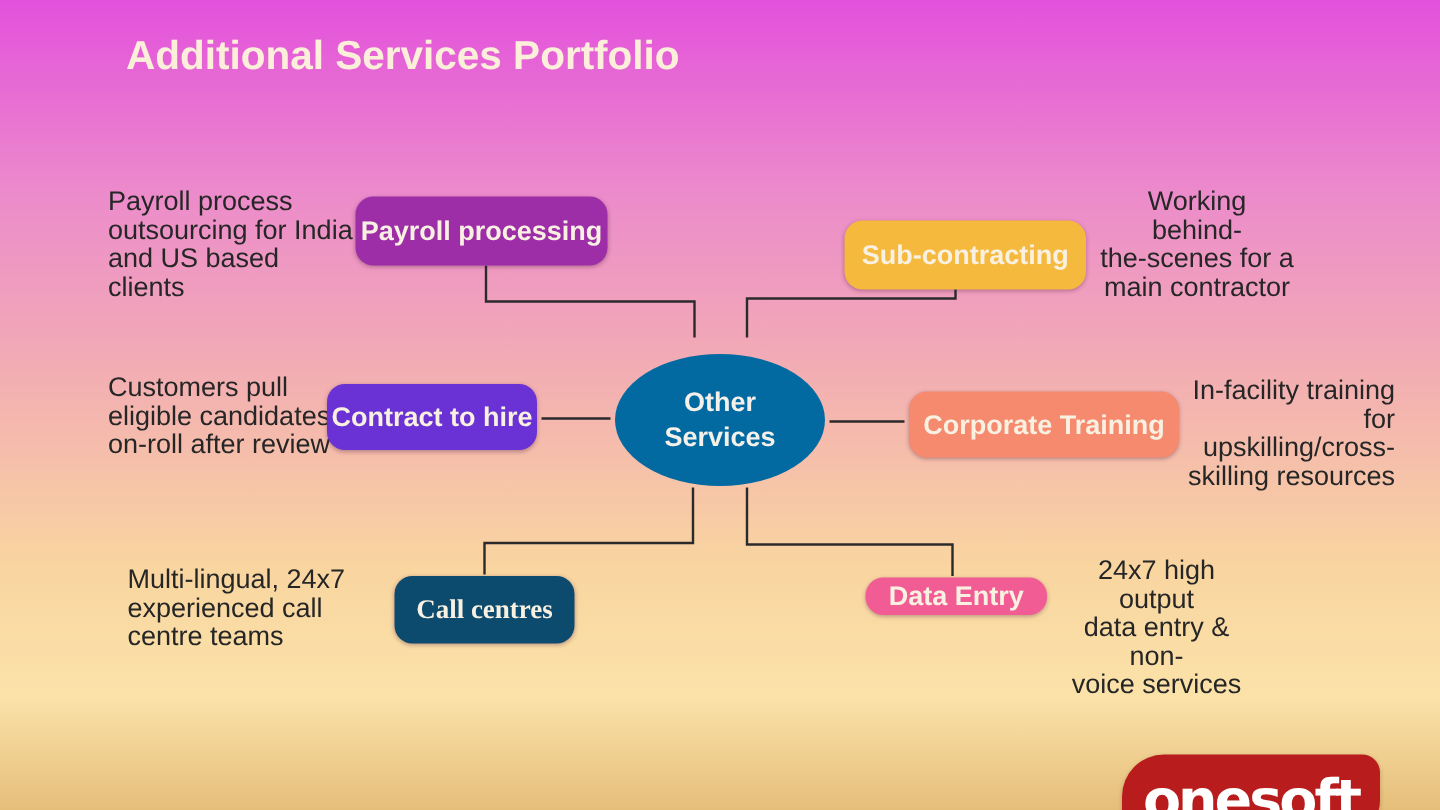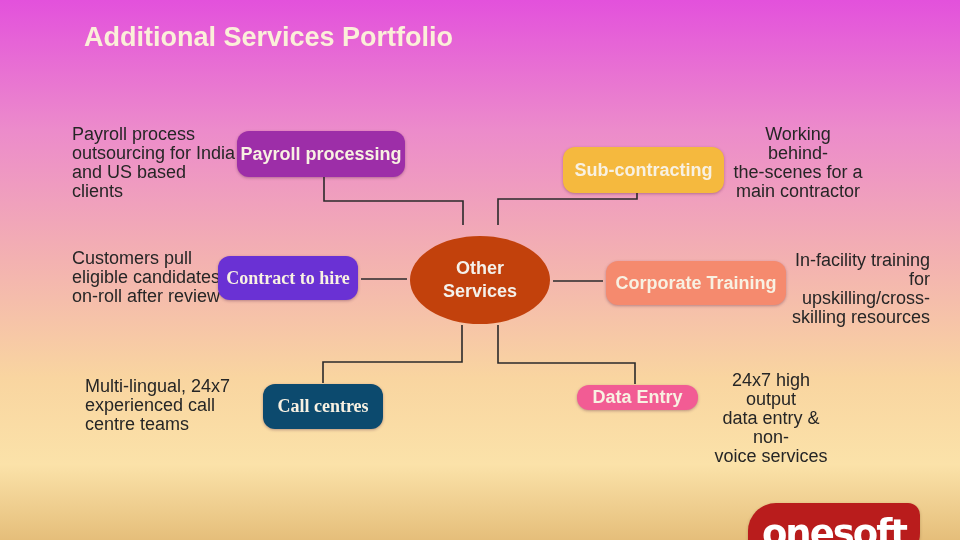--- a/index.html
+++ b/index.html
@@ -37,21 +37,21 @@
     justify-content: center;
     border-radius: 12px;
     color: #f8f1e2;
     font-size: 18px;
     font-weight: bold;
     text-align: center;
     box-shadow: 0 1px 3px rgba(70,20,60,0.35);
   }
   .node-1 { left: 237px; top: 131px; width: 168px; height: 46px; }
   .node-2 { left: 563px; top: 131px; width: 161px; height: 46px; margin-top: 16px; }
-  .node-3 { left: 218px; top: 256px; width: 140px; height: 44px; font-family: Liberation Serif, serif; }
+  .node-3 { left: 218px; top: 256px; width: 140px; height: 44px; }
   .node-4 { left: 606px; top: 261px; width: 180px; height: 44px; }
   .node-5 { left: 263px; top: 384px; width: 120px; height: 45px; }
   .node-6 { left: 577px; top: 385px; width: 121px; height: 25px; }
   .center-ellipse {
     position: absolute;
     left: 410px; top: 236px;
     width: 140px; height: 88px;
     border-radius: 50%;
     background: #808080;
     display: flex;
@@ -126,16 +126,16 @@
 data entry &amp; non-
 voice services</div>
 
 <div class="node node-1" style="background-color: rgb(157, 46, 168);">Payroll processing</div>
 <div class="node node-2" style="background-color: rgb(245, 185, 62);">Sub-contracting</div>
 <div class="node node-3" style="background-color: rgb(106, 49, 212);">Contract to hire</div>
 <div class="node node-4" style="background-color: rgb(245, 138, 110);">Corporate Training</div>
 <div class="node node-5" style="background-color: #0c4a6e; font-family: Liberation Serif, serif;">Call centres</div>
 <div class="node node-6" style="background-color: rgb(242, 92, 148);">Data Entry</div>
 
-<div class="center-ellipse" style="background-color: #c2410c;">Other
+<div class="center-ellipse" style="background-color: #0369a1;">Other
 Services</div>
 
 <div class="logo" style="background-color: #b91c1c; margin-top: 41px;">onesoft</div>
 
 </body></html>

